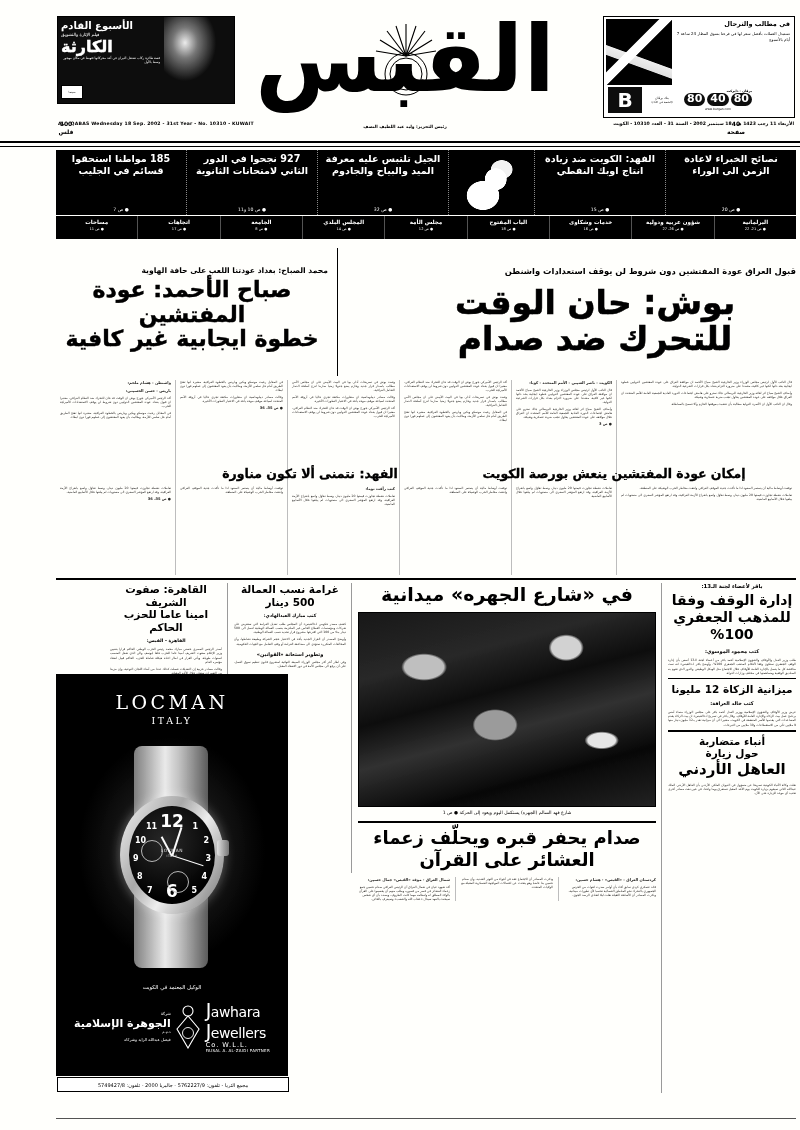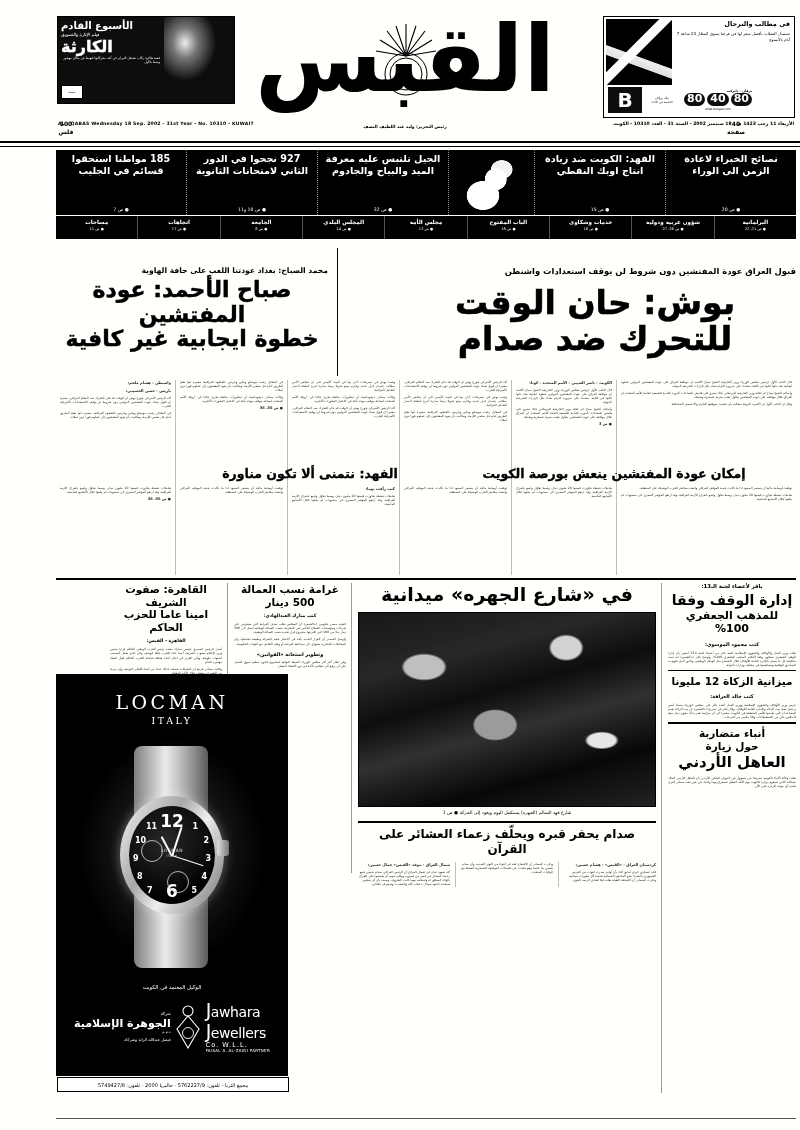--- a/index.html
+++ b/index.html
@@ -526,42 +526,42 @@
     </div>
   </div>
 
   <div class="rule-full" style="top:578px; left:56px; width:740px; height:2px"></div>
 
   <div class="lower">
 
     <div style="position:absolute; right:0; top:0; width:128px;">
       <div class="ar" style="font-size:5.4px; font-weight:bold; text-align:center">باقر لأعضاء لجنة الـ13:</div>
       <div class="sec-title ar" style="font-size:14px; margin-top:3px">إدارة الوقف وفقا</div>
-      <div class="sec-title ar" style="font-size:11px">للمذهب الجعفري 100%</div>
+      <div class="sec-title ar" style="font-size:14px">للمذهب الجعفري 100%</div>
       <div class="ar" style="font-size:5px; font-weight:bold; text-align:center; margin-top:6px">كتب محمود الموسوي:</div>
       <div class="ar tiny" style="margin-top:4px; text-align:justify">طلب وزير العدل والأوقاف والشؤون الإسلامية أحمد باقر من أعضاء لجنة الـ13 أسس بأن إدارة الوقف الجعفري ستكون وفقا لأحكام المذهب الجعفري 100%. وأوضح باقر لـ«القبس» انه تمت مناقشة كل ما يتصل بالإدارة العامة للأوقاف خلال الاجتماع مثل الهيكل الوظيفي والدور الذي تقوم به الصناديق الوقفية ومساهمتها في مختلف وزارات الدولة.</div>
       <div class="hr-thin"></div>
       <div class="sec-title ar" style="font-size:10.5px; margin-top:4px">ميزانية الزكاة 12 مليونا</div>
       <div class="ar" style="font-size:5px; font-weight:bold; text-align:center; margin-top:5px">كتب خالد العرافة:</div>
       <div class="ar tiny" style="margin-top:4px; text-align:justify">عرض وزير الأوقاف والشؤون الإسلامية ووزير العدل أحمد باقر على مجلس الوزراء مساء أمس برنامج عمل بيت الزكاة والإدارة العامة للأوقاف. وقال باقر في تصريح لـ«القبس» ان بيت الزكاة يقدم المساعدات التي يقدمها للأسر المتعففة في الكويت، مشيرا الى أن ميزانية تقدر بـ12 مليون دينار منها 9 ملايين تأتي من الاستقطاعات و10 ملايين من التبرعات.</div>
       <div class="hr-thick"></div>
       <div class="sec-title ar" style="font-size:10.5px; margin-top:3px">أنباء متضاربة</div>
       <div class="sec-title ar" style="font-size:10.5px">حول زيارة</div>
       <div class="sec-title ar" style="font-size:15px">العاهل الأردني</div>
       <div class="ar tiny" style="margin-top:5px; text-align:justify">نقلت وكالة الأنباء الكويتية تصريحا عن مسؤول في الديوان الملكي الأردني بأن العاهل الأردني الملك عبدالله الثاني سيقوم بزيارة للكويت يوم الأحد المقبل تستغرق يوما واحدا، في حين نفت مصادر أخرى تحديد أي موعد للزيارة حتى الآن.</div>
     </div>
 
     <div class="vdiv" style="right:134px; top:0; height:510px; background:#999"></div>
 
     <div style="position:absolute; right:140px; top:0; width:298px;">
       <div class="sec-title ar" style="font-size:19px; letter-spacing:-.6px">في «شارع الجهره» ميدانية</div>
       <div class="photo-main" style="margin-top:6px"></div>
       <div class="photo-cap ar">شارع فهد السالم (الجهره) يستكمل اليوم ويعود إلى الحركة ● ص 1</div>
       <div class="hr-thick" style="margin-top:5px"></div>
-      <div class="sec-title ar" style="font-size:12px; margin-top:4px">صدام يحفر قبره ويحلّف زعماء العشائر على القرآن</div>
+      <div class="sec-title ar" style="font-size:18px; margin-top:4px">صدام يحفر قبره ويحلّف زعماء العشائر على القرآن</div>
       <div style="display:flex; margin-top:6px; gap:5px;">
         <div style="flex:1" class="ar tiny">
           <div class="byline">كردستان العراق - «القبس» - هشام حسين:</div>
           <p>قائد عسكري كردي سابق أفاد بأن أوامر صدرت لقوات من الحرس الجمهوري بالتحرك نحو المناطق الشمالية تحسبا لأي تطورات ميدانية، وذكرت المصادر أن الأسلحة الثقيلة نقلت ليلا لتفادي الرصد الجوي.</p>
         </div>
         <div style="flex:1; border-right:1px solid #bbb; padding-right:5px" class="ar tiny">
           <p>وذكرت المصادر أن الاجتماع عقد في أجواء من التوتر الشديد، وأن صدام حسين بدا غاضبا وهو يتحدث عن احتمالات المواجهة العسكرية المقبلة مع الولايات المتحدة.</p>
         </div>
         <div style="flex:1; border-right:1px solid #bbb; padding-right:5px" class="ar tiny">
           <div class="byline">شمال العراق - موفد «القبس» جمال حسين:</div>

